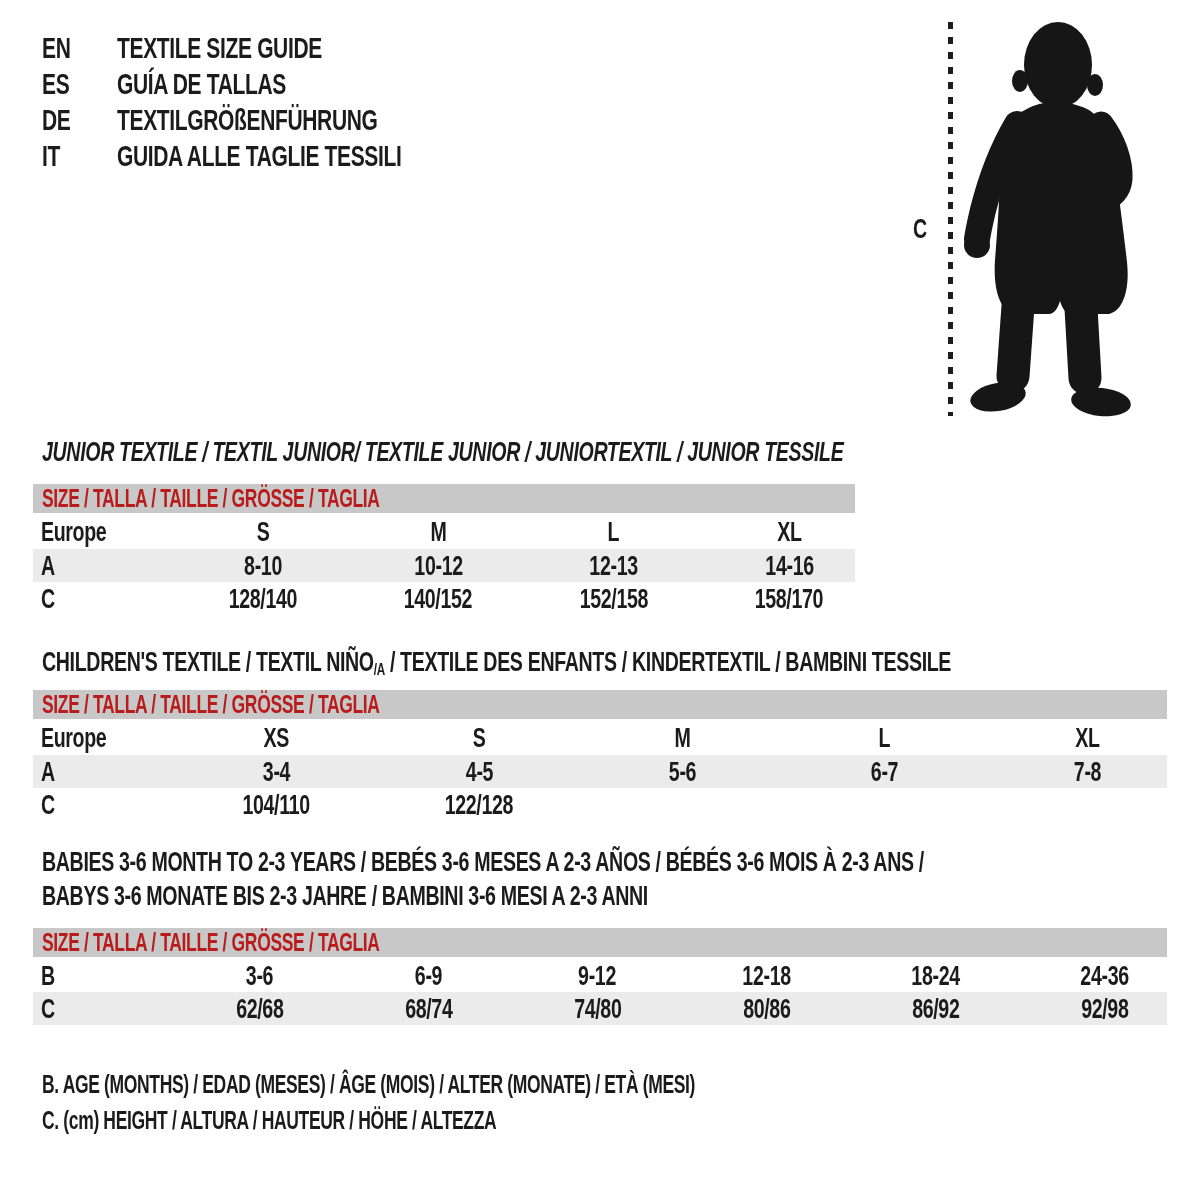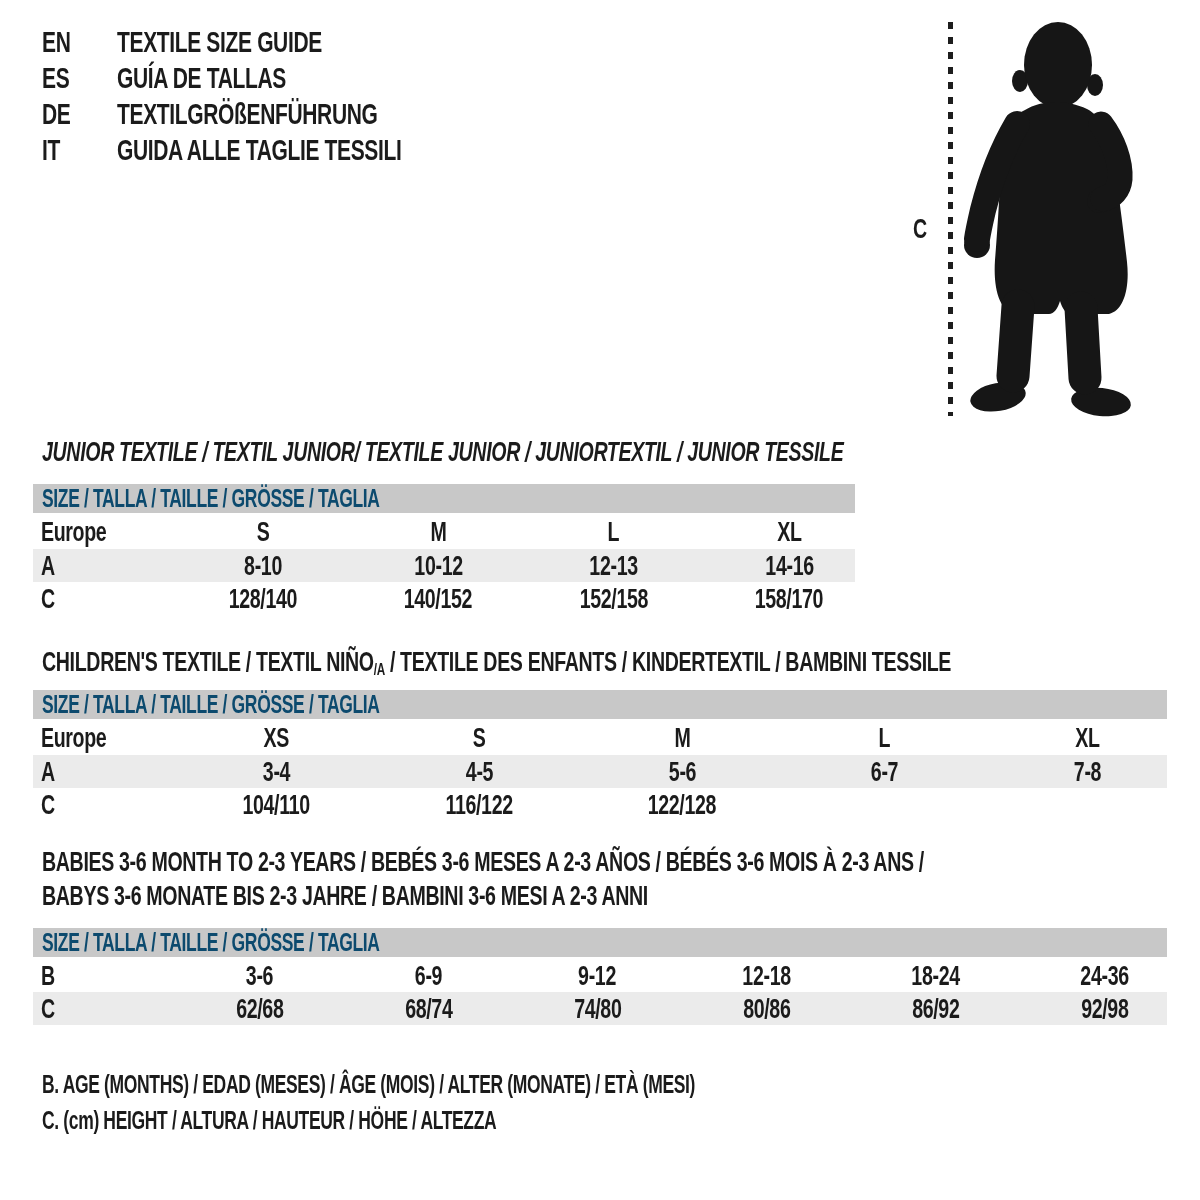--- a/index.html
+++ b/index.html
@@ -7,38 +7,38 @@
     position:relative;width:1200px;height:1200px;background:#ffffff;
     font-family:"Liberation Sans",sans-serif;font-weight:700;color:#1b1b1b;
     overflow:hidden;
   }
   
   .cx{display:inline-block;transform:scaleX(0.70);transform-origin:0 50%;
       letter-spacing:-0.5px;white-space:nowrap;}
   .cx.c{transform-origin:50% 50%;}
 
   
-  .langs{position:absolute;left:42px;top:24px;}
+  .langs{position:absolute;left:42px;top:30px;}
   .lang-row{display:flex;height:36px;align-items:center;font-size:30px;}
   .lang-code{width:75px;}
 
   
   .height-line{position:absolute;left:948px;top:22px;width:5px;height:394px;
     background:repeating-linear-gradient(to bottom,#1d1d1d 0 7px,transparent 7px 15px);}
   .c-label{position:absolute;left:906px;top:213px;width:28px;text-align:center;font-size:28px;}
   .baby{position:absolute;left:963px;top:18px;}
 
   
   .sec-title{position:absolute;left:42px;margin:0;font-size:28px;font-weight:700;line-height:34px;}
   .sub{font-size:0.60em;vertical-align:-0.22em;}
 
   
   .table{position:absolute;left:33px;}
   .bar{height:29px;background:#c8c8c8;display:flex;align-items:center;
-       padding-left:9px;font-size:25px;color:#0c4a6e;margin-bottom:2px;}
+       padding-left:9px;font-size:25px;color:#b91c1c;margin-bottom:2px;}
   .row{display:grid;align-items:center;font-size:28px;height:33px;gap:44px;}
   .row.r-head{height:34px;}
   .row.shade{background:#ebebeb;}
   .cols4{grid-template-columns:120px repeat(4,1fr);}
   .cols5{grid-template-columns:120px repeat(5,1fr);}
   .cols6{grid-template-columns:120px repeat(6,1fr);}
   .cell.lbl{padding-left:8px;text-align:left;}
   .cell.val{text-align:center;}
 
   
@@ -151,21 +151,20 @@
       <div class="cell lbl"><span class="cx">A</span></div>
       <div class="cell val"><span class="cx c">3-4</span></div>
       <div class="cell val"><span class="cx c">4-5</span></div>
       <div class="cell val"><span class="cx c">5-6</span></div>
       <div class="cell val"><span class="cx c">6-7</span></div>
       <div class="cell val"><span class="cx c">7-8</span></div>
     </div>
     <div class="row cols5">
       <div class="cell lbl"><span class="cx">C</span></div>
       <div class="cell val"><span class="cx c">104/110</span></div>
-      <div class="cell val"><span class="cx c">116/122</span></div>
       <div class="cell val"><span class="cx c">122/128</span></div>
     </div>
   </div>
 
   <h2 class="sec-title" style="top:845px;">
     <span class="cx">BABIES 3-6 MONTH TO 2-3 YEARS / BEBÉS 3-6 MESES A 2-3 AÑOS / BÉBÉS 3-6 MOIS À 2-3 ANS /</span><br>
     <span class="cx">BABYS 3-6 MONATE BIS 2-3 JAHRE / BAMBINI 3-6 MESI A 2-3 ANNI</span>
   </h2>
   <div class="table" style="top:928px;width:1134px;">
     <div class="bar">

